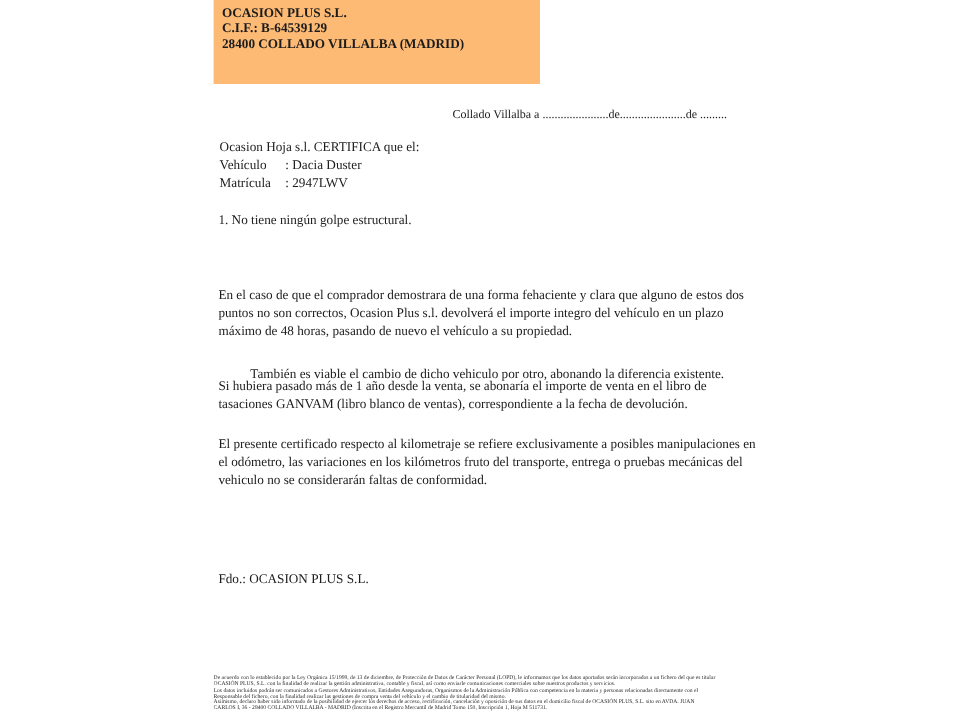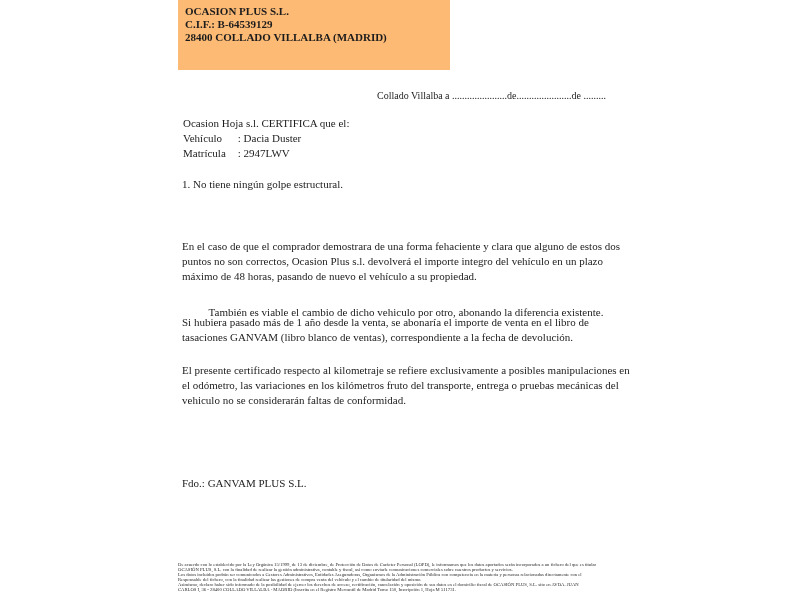--- a/index.html
+++ b/index.html
@@ -108,21 +108,21 @@
     </div>
   </div>
 
   <div class="body-text" style="top:177px;">1. No tiene ningún golpe estructural.</div>
 
   <div class="body-text" style="top:239px;">En el caso de que el comprador demostrara de una forma fehaciente y clara que alguno de estos dos puntos no son correctos, Ocasion Plus s.l. devolverá el importe integro del vehículo en un plazo máximo de 48 horas, pasando de nuevo el vehículo a su propiedad.</div>
   <div class="body-text" style="top:305px;text-align:center;">También es viable el cambio de dicho vehiculo por otro, abonando la diferencia existente.</div>
   <div class="body-text" style="top:315px;">Si hubiera pasado más de 1 año desde la venta, se abonaría el importe de venta en el libro de tasaciones GANVAM (libro blanco de ventas), correspondiente a la fecha de devolución.</div>
   <div class="body-text" style="top:339px;margin-top:24px;">El presente certificado respecto al kilometraje se refiere exclusivamente a posibles manipulaciones en el odómetro, las variaciones en los kilómetros fruto del transporte, entrega o pruebas mecánicas del vehiculo no se considerarán faltas de conformidad.</div>
 
-  <div class="signature">Fdo.: GANVAM PLUS S.L.</div>
+  <div class="signature">Fdo.: OCASION PLUS S.L.</div>
 
   <div class="legal-footer">
     <div class="legal-inner">
       <div class="fline">De acuerdo con lo establecido por la Ley Orgánica 15/1999, de 13 de diciembre, de Protección de Datos de Carácter Personal (LOPD), le informamos que los datos aportados serán incorporados a un fichero del que es titular</div>
       <div class="fline">OCASIÓN PLUS, S.L. con la finalidad de realizar la gestión administrativa, contable y fiscal, así como enviarle comunicaciones comerciales sobre nuestros productos y servicios.</div>
       <div class="fline">Los datos incluidos podrán ser comunicados a Gestores Administrativos, Entidades Aseguradoras, Organismos de la Administración Pública con competencia en la materia y personas relacionadas directamente con el</div>
       <div class="fline">Responsable del fichero, con la finalidad realizar las gestiones de compra venta del vehículo y el cambio de titularidad del mismo.</div>
       <div class="fline">Asimismo, declaro haber sido informado de la posibilidad de ejercer los derechos de acceso, rectificación, cancelación y oposición de sus datos en el domicilio fiscal de OCASIÓN PLUS, S.L. sito en AVDA. JUAN</div>
       <div class="fline">CARLOS I, 36 - 28400 COLLADO VILLALBA - MADRID (Inscrita en el Registro Mercantil de Madrid Tomo 150, Inscripción 1, Hoja M 511731.</div>
     </div>

